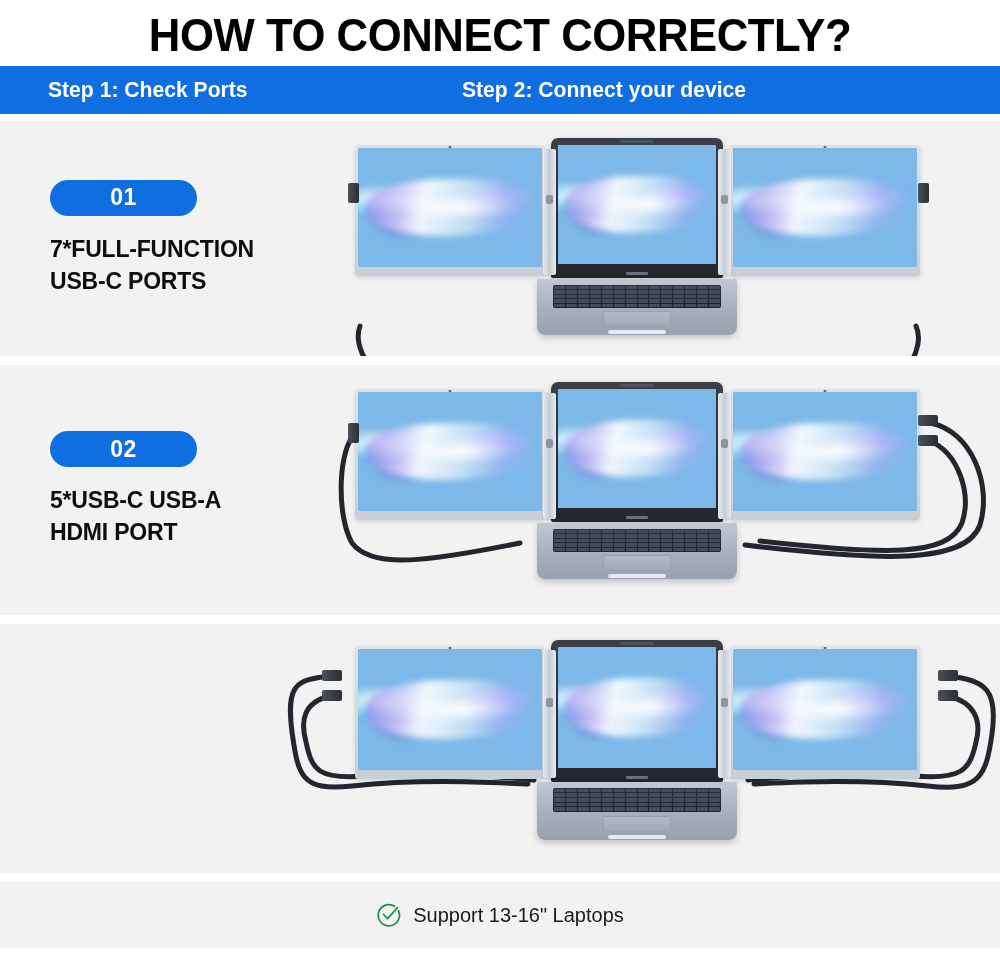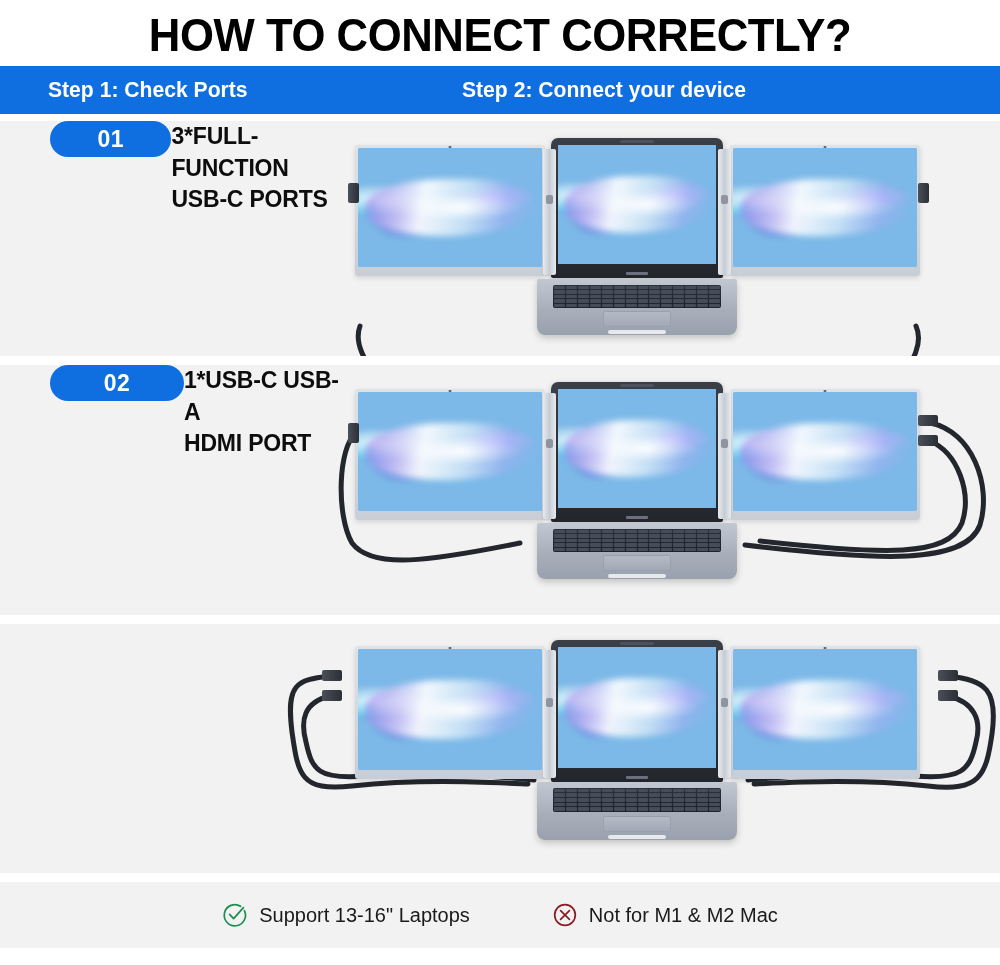--- a/index.html
+++ b/index.html
@@ -61,21 +61,21 @@
   .row.r3 { height: 249px; }
 
   
   .row-info {
     position: absolute;
     left: 50px;
     top: 0;
     width: 290px;
     height: 100%;
     display: flex;
-    flex-direction: row;
+    flex-direction: column;
     justify-content: center;
     z-index: 5;
   }
   .badge {
     width: 147px;
     height: 36px;
     border-radius: 18px;
     background: #0F6FE0;
     color: #ffffff;
     display: flex;
@@ -287,21 +287,21 @@
 <div class="steps-bar">
   <div class="step-label step-1">Step 1: Check Ports</div>
   <div class="step-label step-2">Step 2: Connect your device</div>
 </div>
 
 <div class="rows">
 
   <div class="row r1">
     <div class="row-info">
       <div class="badge">01</div>
-      <div class="port-text">3*FULL-FUNCTION
+      <div class="port-text">7*FULL-FUNCTION
 USB-C PORTS</div>
     </div>
 
     <div class="stage">
       <svg class="cable-svg" viewBox="0 0 1000 235" preserveAspectRatio="none">
         <path d="M360,205 C350,232 380,300 560,300" fill="none" stroke="#23262c" stroke-width="5" stroke-linecap="round"></path>
         <path d="M916,205 C928,232 900,300 720,300" fill="none" stroke="#23262c" stroke-width="5" stroke-linecap="round"></path>
       </svg>
 
       <div class="monitor" style="left:355px; top:24px; width:190px; height:131px;">
@@ -422,21 +422,21 @@
       </div>
 
       <div class="plug" style="left:348px; top:62px;"></div>
       <div class="plug" style="left:918px; top:62px;"></div>
     </div>
   </div>
 
   <div class="row r2">
     <div class="row-info">
       <div class="badge">02</div>
-      <div class="port-text">1*USB-C USB-A
+      <div class="port-text">5*USB-C USB-A
 HDMI PORT</div>
     </div>
 
     <div class="stage">
       <svg class="cable-svg" viewBox="0 0 1000 250" preserveAspectRatio="none">
         <path d="M356,68 C338,82 336,150 352,178 C372,205 430,196 520,178" fill="none" stroke="#23262c" stroke-width="5" stroke-linecap="round"></path>
         <path d="M930,58 C972,66 992,120 980,160 C965,200 880,196 745,180" fill="none" stroke="#23262c" stroke-width="5" stroke-linecap="round"></path>
         <path d="M930,76 C958,88 972,128 962,158 C948,192 885,190 760,176" fill="none" stroke="#23262c" stroke-width="5" stroke-linecap="round"></path>
       </svg>
 
@@ -697,20 +697,13 @@
 </div>
 
 <div class="footer">
   <div class="foot-item">
     <svg class="foot-icon" width="26" height="26" viewBox="0 0 26 26">
       <path d="M22.4 8.6 A10.6 10.6 0 1 1 18.6 4.3" fill="none" stroke="#1E8E4E" stroke-width="1.7" stroke-linecap="round"></path>
       <path d="M7.6 12.4 L11.6 16.6 L21.4 5.6" fill="none" stroke="#1E8E4E" stroke-width="1.7" stroke-linecap="round" stroke-linejoin="round"></path>
     </svg>
     <span>Support 13-16" Laptops</span>
   </div>
-  <div class="foot-item">
-    <svg class="foot-icon" width="26" height="26" viewBox="0 0 26 26">
-      <circle cx="13" cy="13" r="10.3" fill="none" stroke="#8B1C20" stroke-width="1.7"></circle>
-      <path d="M8.6 8.6 L17.4 17.4 M17.4 8.6 L8.6 17.4" fill="none" stroke="#8B1C20" stroke-width="1.7" stroke-linecap="round"></path>
-    </svg>
-    <span>Not for M1 &amp; M2 Mac</span>
-  </div>
 </div>
 
 </body></html>

